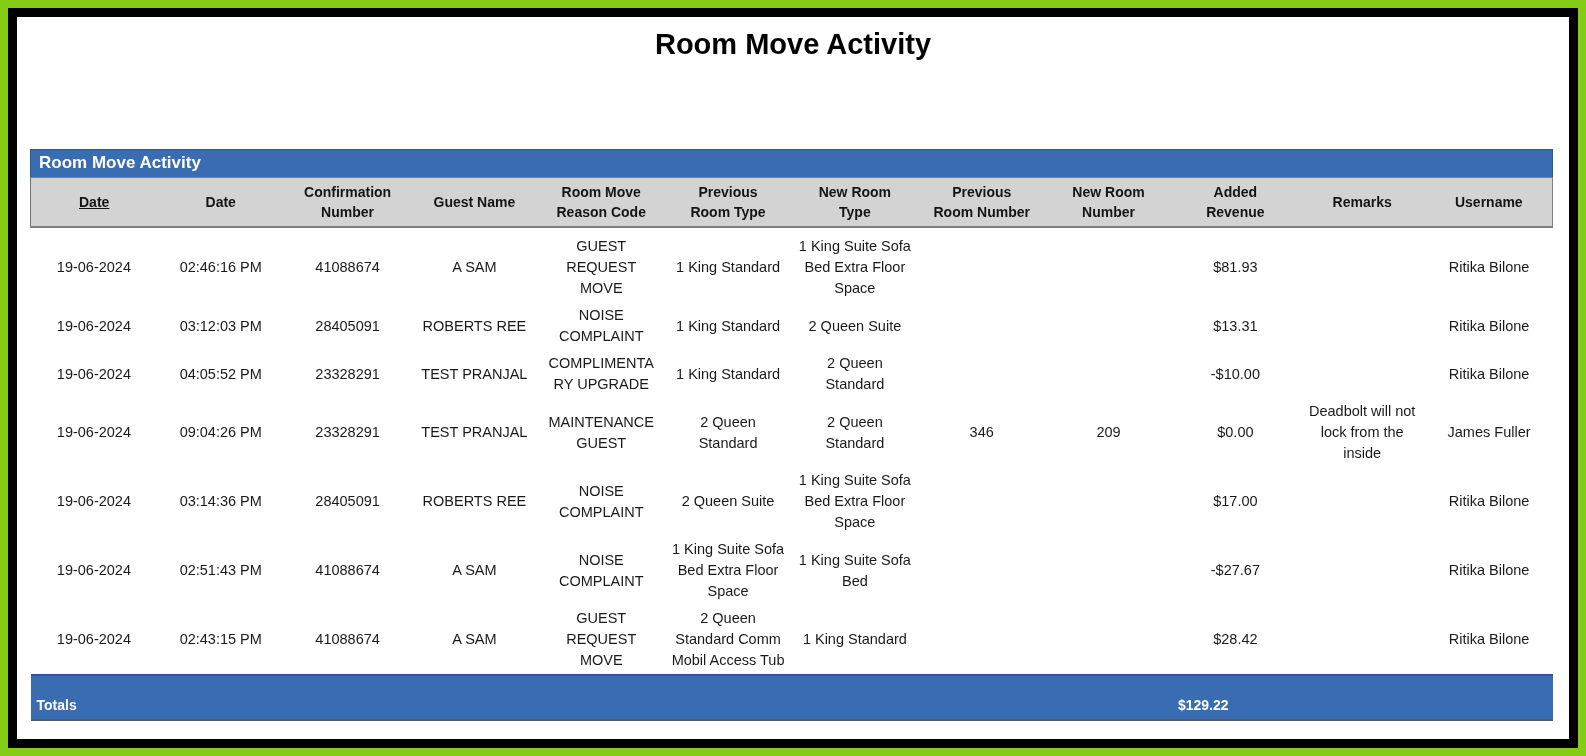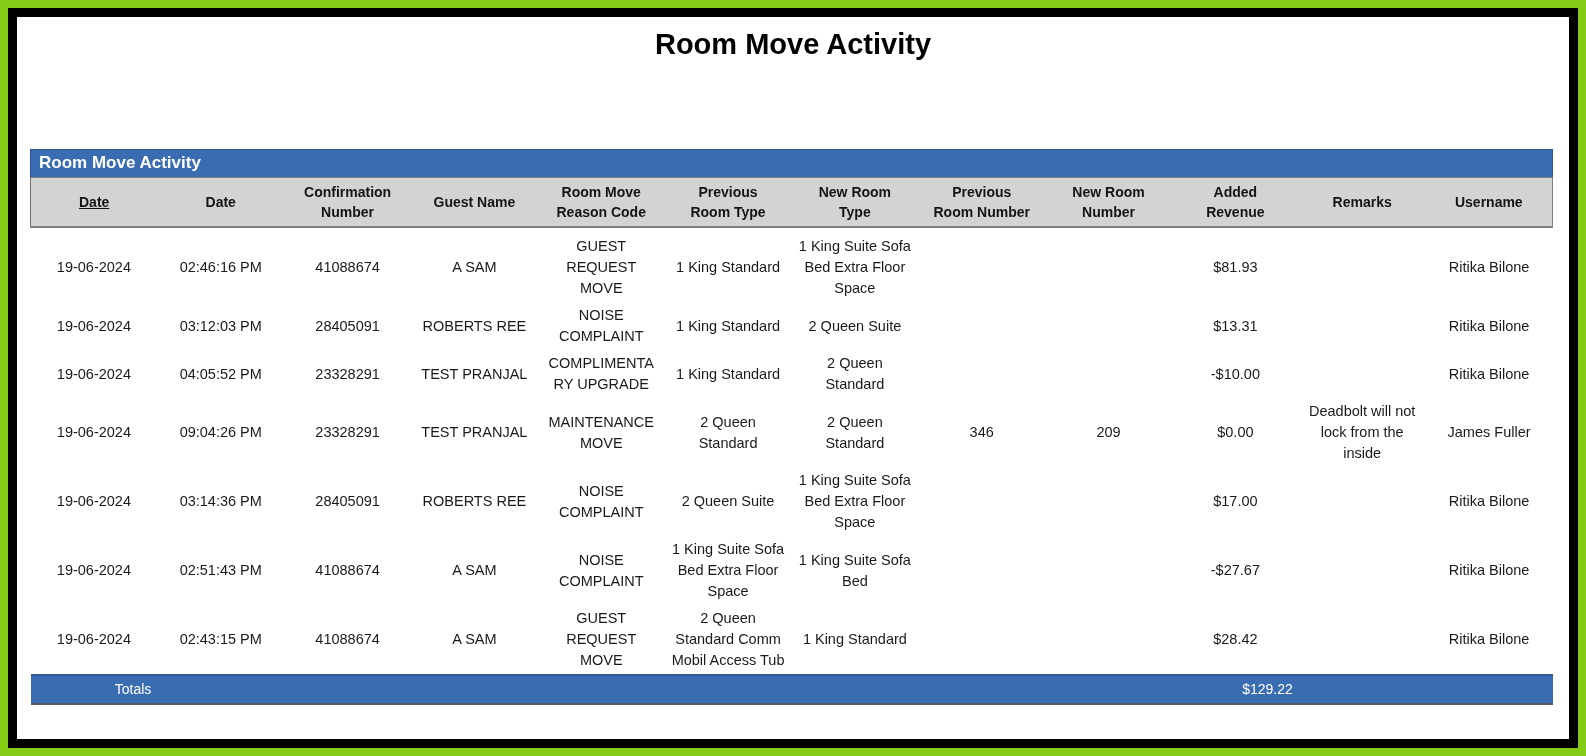--- a/index.html
+++ b/index.html
@@ -79,24 +79,24 @@
     background: #ffffff;
   }
   table.report tbody tr:first-child td { padding-top: 8px; }
 
   table.report tfoot td {
     background: #3a6cb2;
     border-top: 2px solid #2e5894;
     border-bottom: 2px solid #555a66;
     color: #ffffff;
     font-size: 14px;
-    font-weight: normal;
-    text-align: right;
+    font-weight: bold;
+    text-align: left;
     vertical-align: middle;
-    padding: 3px 6px 4px 6px;
+    padding: 19px 6px 4px 6px;
     line-height: 20px;
   }
 </style>
 </head>
 <body>
 
 <div class="page">
   <div class="frame">
 
     <div class="report-title">Room Move Activity</div>
@@ -171,21 +171,21 @@
     <td></td>
     <td>-$10.00</td>
     <td></td>
     <td>Ritika Bilone</td>
   </tr>
             <tr>
     <td>19-06-2024</td>
     <td>09:04:26 PM</td>
     <td>23328291</td>
     <td>TEST PRANJAL</td>
-    <td>MAINTENANCE MOVE</td>
+    <td>MAINTENANCE GUEST</td>
     <td>2 Queen Standard</td>
     <td>2 Queen Standard</td>
     <td>346</td>
     <td>209</td>
     <td>$0.00</td>
     <td>Deadbolt will not lock from the inside</td>
     <td>James Fuller</td>
   </tr>
             <tr>
     <td>19-06-2024</td>

